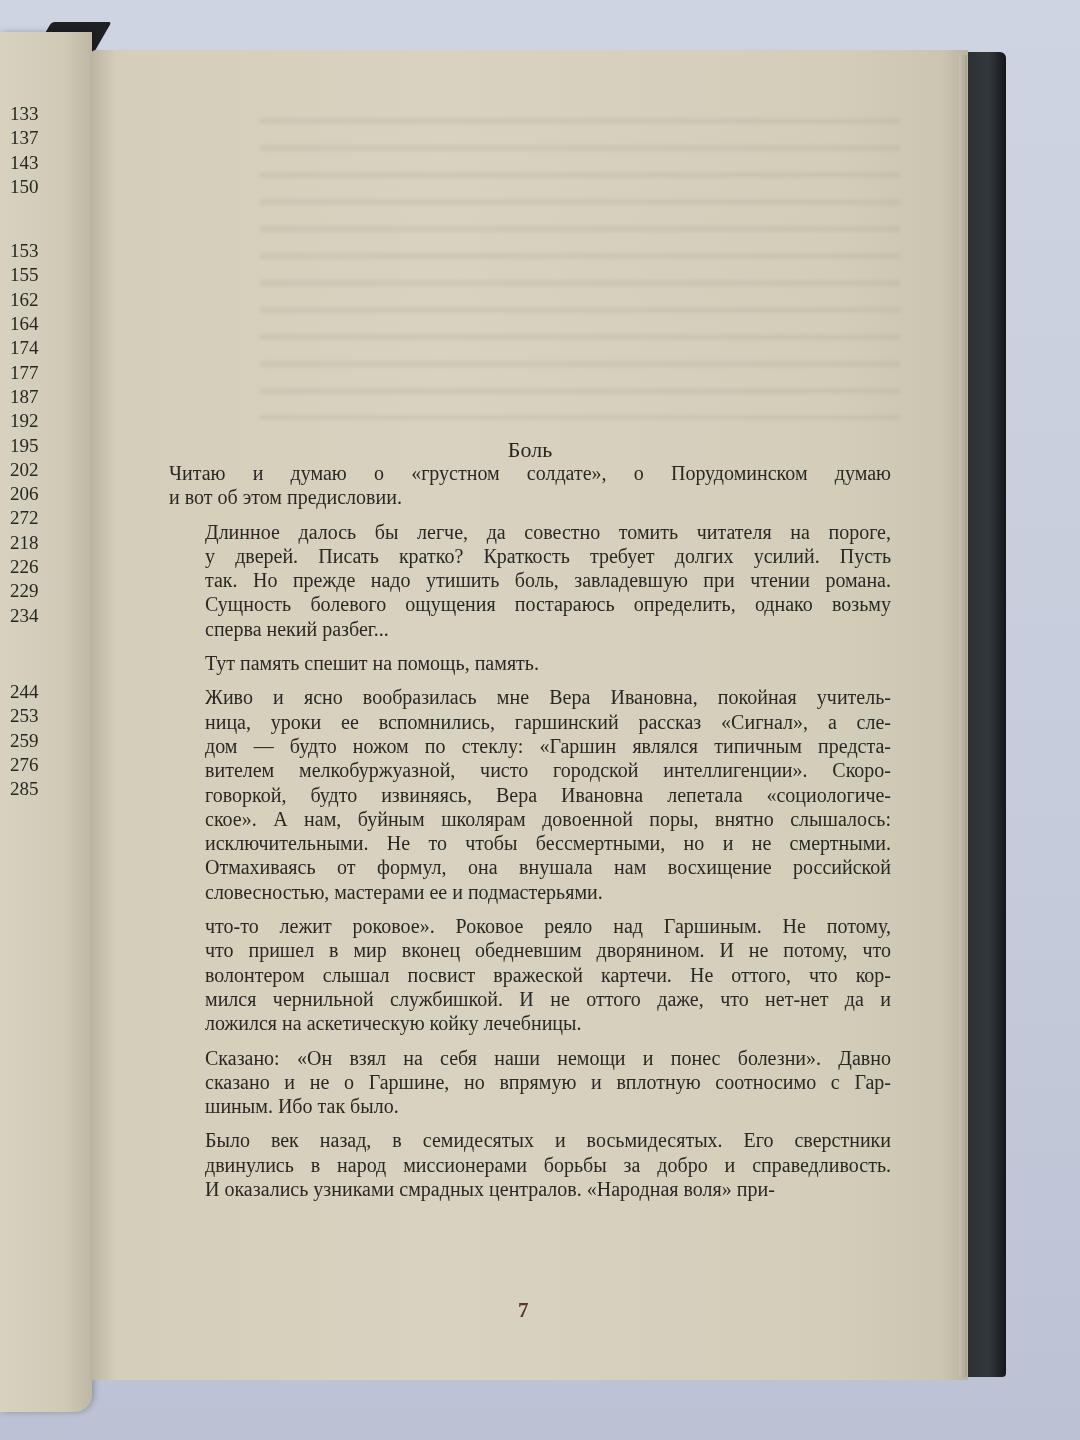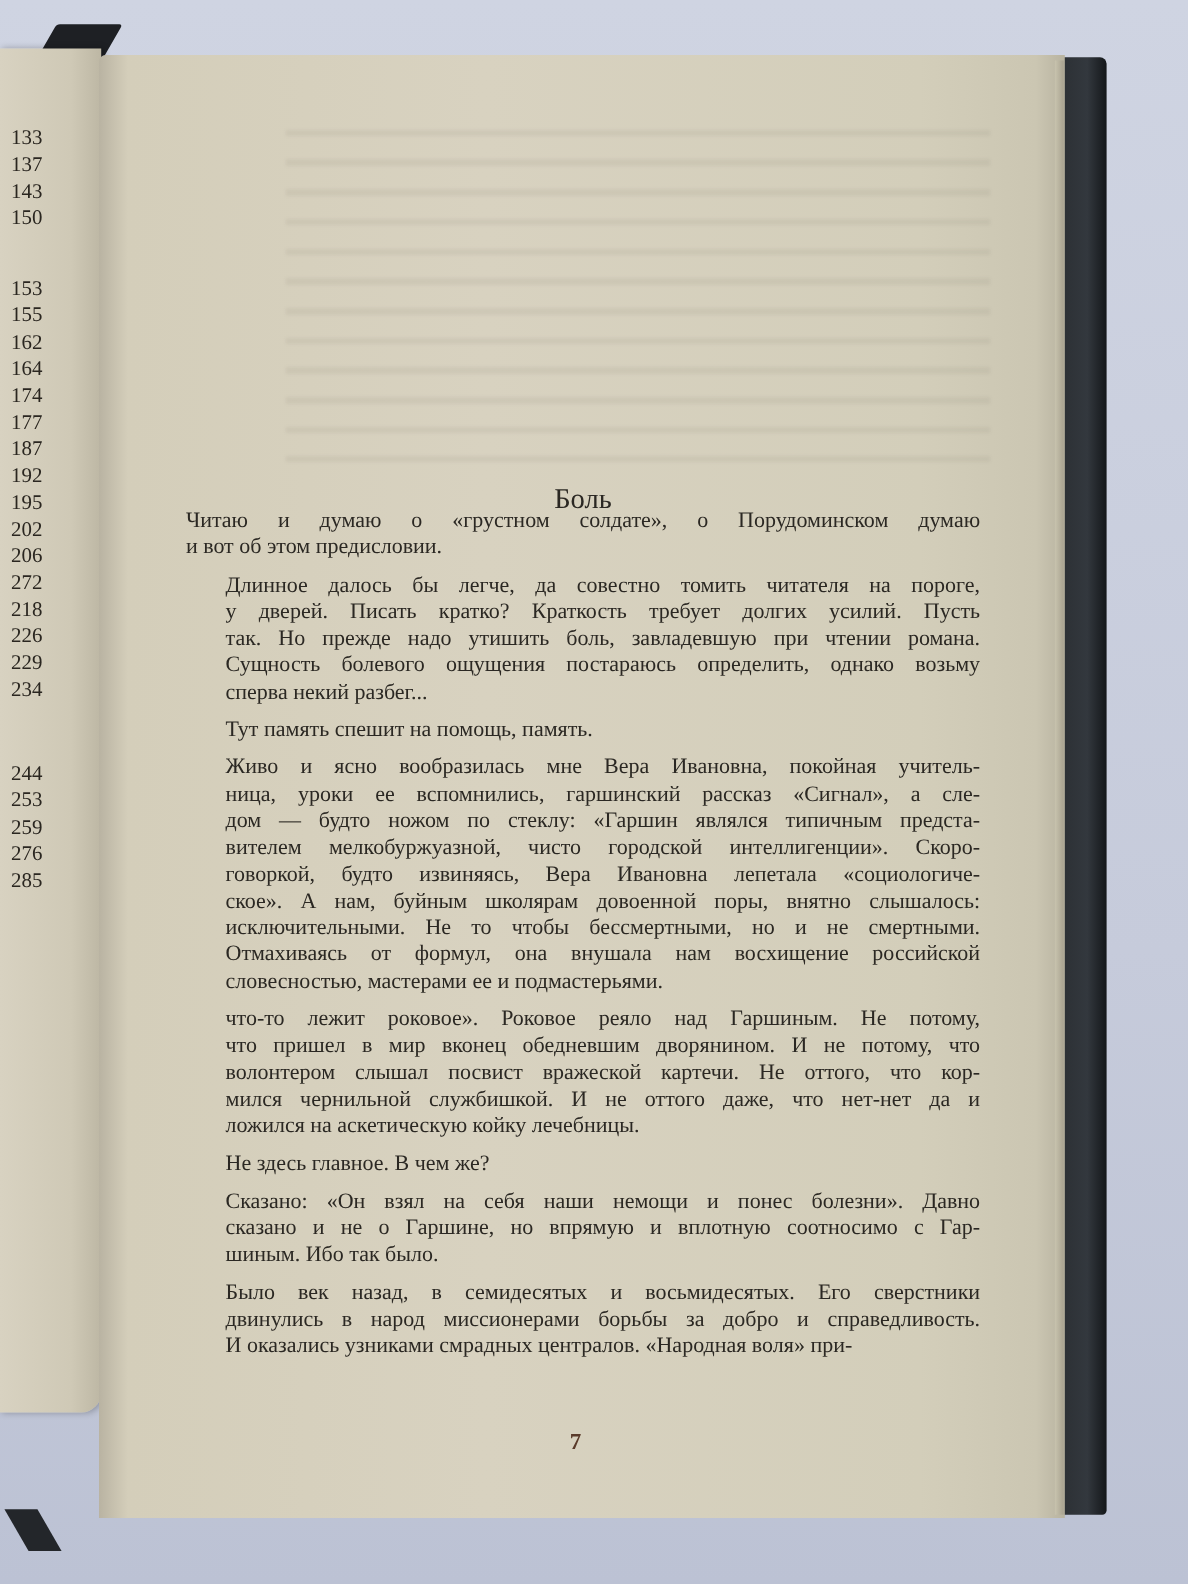--- a/index.html
+++ b/index.html
@@ -16,21 +16,21 @@
   .cover-right {
     position: absolute; left: 962px; top: 52px; width: 44px; height: 1325px;
     background: linear-gradient(90deg, #2b2f33 0%, #33383e 60%, #14171a 100%);
     border-radius: 2px 6px 4px 2px;
   }
   .cover-bottom-left {
     position: absolute; left: 15px; top: 1372px; width: 30px; height: 38px;
     background: #23262a; transform: skewX(30deg);
   }
   .left-page {
-    position: absolute; left: 0; top: 44px; width: 92px; height: 1240px;
+    position: absolute; left: 0; top: 32px; width: 92px; height: 1380px;
     background: linear-gradient(90deg, #d8d2c1 0%, #cfc9b6 70%, #bdb7a4 100%);
     border-bottom-right-radius: 18px;
     box-shadow: 2px 0 6px rgba(0,0,0,0.25);
   }
   .left-page .toc {
     position: absolute; left: 10px; top: 70px;
     font-size: 19px; line-height: 24.3px; color: #2a2620;
   }
   .toc-num { display: block; }
   .toc-gap { height: 40px; }
@@ -49,21 +49,21 @@
     background: repeating-linear-gradient(180deg, transparent 0 18px, rgba(120,115,100,0.10) 18px 24px, transparent 24px 27px);
     filter: blur(1.5px);
   }
   .content {
     position: absolute; left: 159px; top: 451px; width: 742px;
     font-size: 20px; line-height: 24.3px; color: #2b2823;
     text-align: justify;
   }
   .chapter-title {
     position: absolute; left: 159px; top: 422px; width: 742px;
-    text-align: center; font-size: 26px; color: #2b2823; font-weight: normal;
+    text-align: center; font-size: 22px; color: #2b2823; font-weight: normal;
   }
   .para { margin: 10px; }
   .para.indent { text-indent: 36px; }
   .para .ln { display: block; text-align: justify; text-align-last: justify; }
   .para .ln.last { text-align-last: left; }
   .page-number {
     position: absolute; left: 518px; top: 1298px; font-size: 21px;
     color: #5a3a2a; font-weight: bold;
   }
 </style>
@@ -144,23 +144,20 @@
       <span class="ln last">словесностью, мастерами ее и подмастерьями.</span>
     </p>
     <p class="para indent">
       <span class="ln">что-то лежит роковое». Роковое реяло над Гаршиным. Не потому,</span>
       <span class="ln">что пришел в мир вконец обедневшим дворянином. И не потому, что</span>
       <span class="ln">волонтером слышал посвист вражеской картечи. Не оттого, что кор-</span>
       <span class="ln">мился чернильной службишкой. И не оттого даже, что нет-нет да и</span>
       <span class="ln last">ложился на аскетическую койку лечебницы.</span>
     </p>
     <p class="para indent">
-      <span class="ln last" style="text-indent: 36px;">Не здесь главное. В чем же?</span>
-    </p>
-    <p class="para indent">
       <span class="ln" style="text-indent: 36px;">Сказано: «Он взял на себя наши немощи и понес болезни». Давно</span>
       <span class="ln">сказано и не о Гаршине, но впрямую и вплотную соотносимо с Гар-</span>
       <span class="ln last">шиным. Ибо так было.</span>
     </p>
     <p class="para indent">
       <span class="ln" style="text-indent: 36px;">Было век назад, в семидесятых и восьмидесятых. Его сверстники</span>
       <span class="ln">двинулись в народ миссионерами борьбы за добро и справедливость.</span>
       <span class="ln last">И оказались узниками смрадных централов. «Народная воля» при-</span>
     </p>
   </div>

